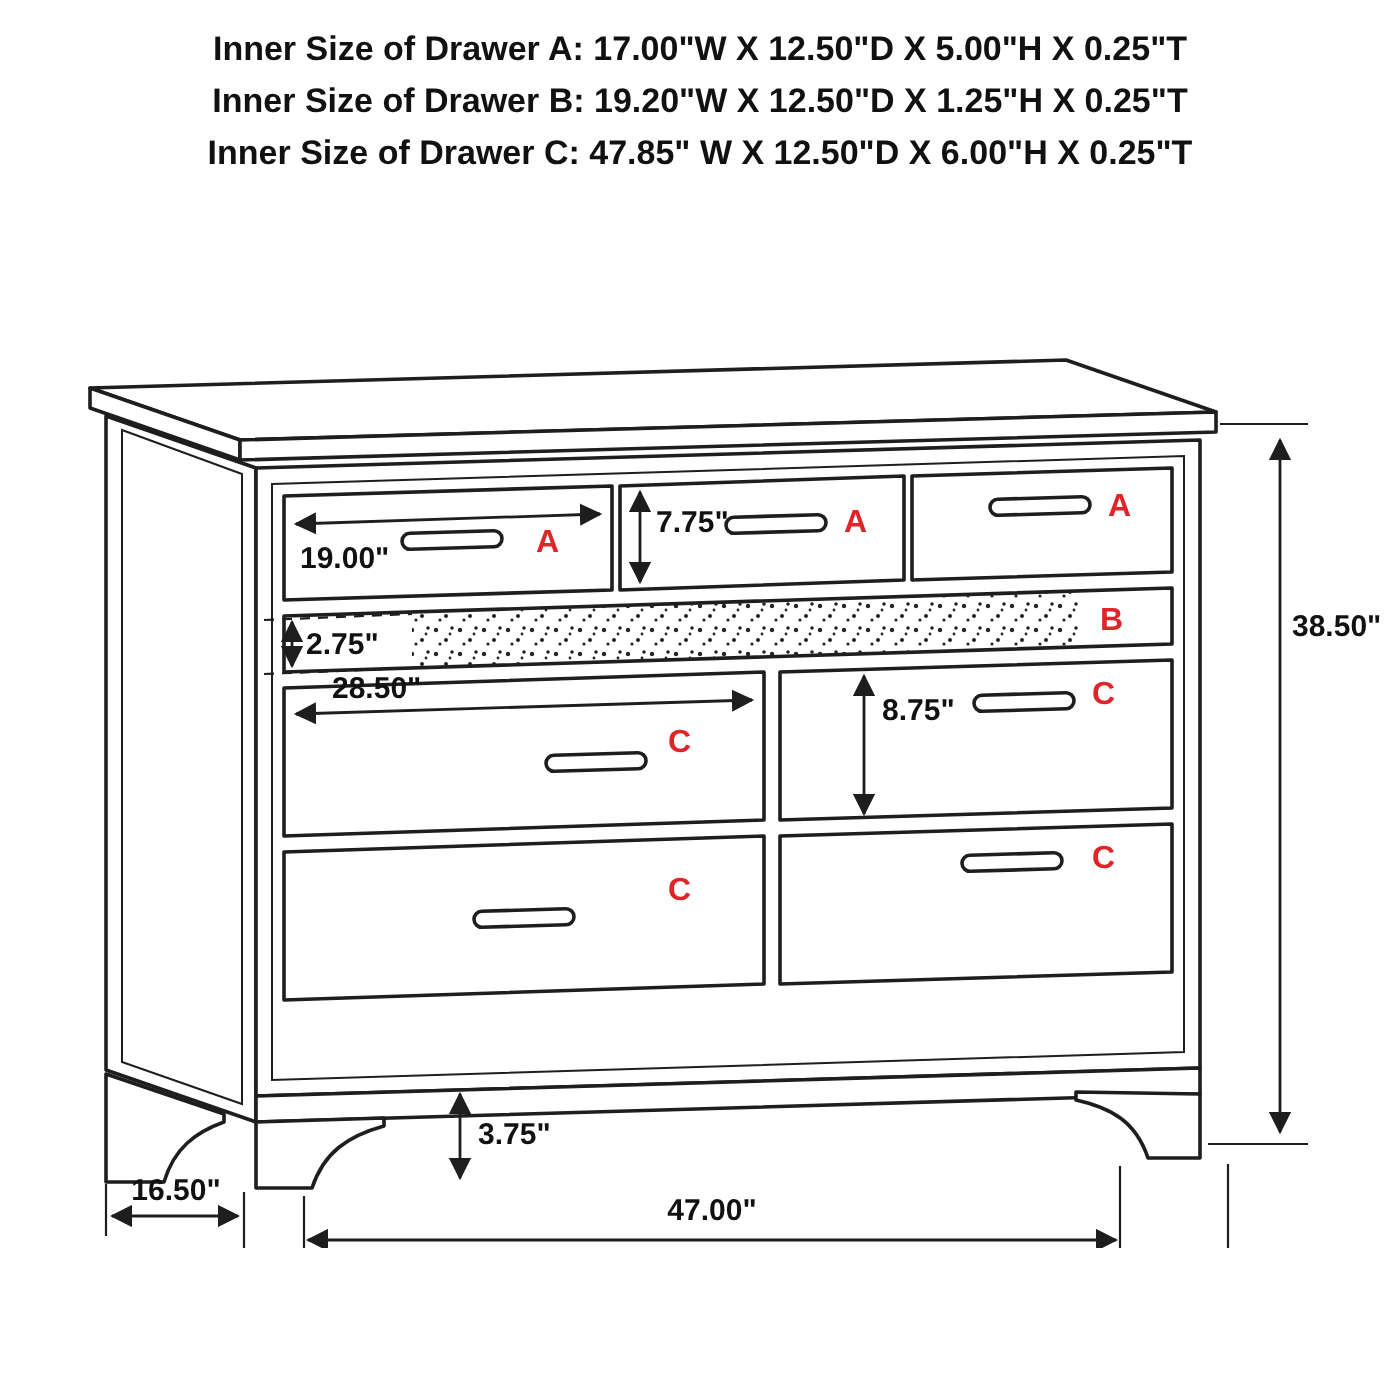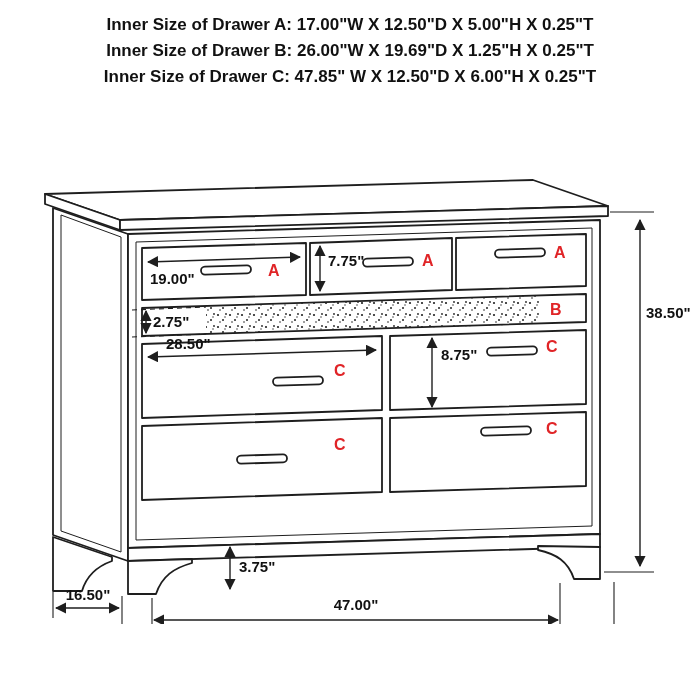--- a/index.html
+++ b/index.html
@@ -18,21 +18,21 @@
   .lettertxt{font-size:16px;font-weight:bold;paint-order:stroke;stroke:#ffffff;stroke-width:4;}
   .mid{text-anchor:middle;}
 </style>
 </head>
 <body>
 
 <div class="page">
 
   <div class="header">
     <div>Inner Size of Drawer A: 17.00"W X 12.50"D X 5.00"H X 0.25"T</div>
-    <div>Inner Size of Drawer B: 26.00"W X 19.69"D X 1.25"H X 0.25"T</div>
+    <div>Inner Size of Drawer B: 19.20"W X 12.50"D X 1.25"H X 0.25"T</div>
     <div>Inner Size of Drawer C: 47.85" W X 12.50"D X 6.00"H X 0.25"T</div>
   </div>
 
   <svg width="700" height="700" viewBox="0 0 700 700">
     <defs>
       <marker id="ah-e" viewBox="0 0 10 10" refX="9" refY="5" markerWidth="8" markerHeight="8" orient="auto">
         <path d="M0,0 L10,5 L0,10 Z" fill="#1e1e1e"></path>
       </marker>
       <marker id="ah-s" viewBox="0 0 10 10" refX="1" refY="5" markerWidth="8" markerHeight="8" orient="auto">
         <path d="M10,0 L0,5 L10,10 Z" fill="#1e1e1e"></path>

